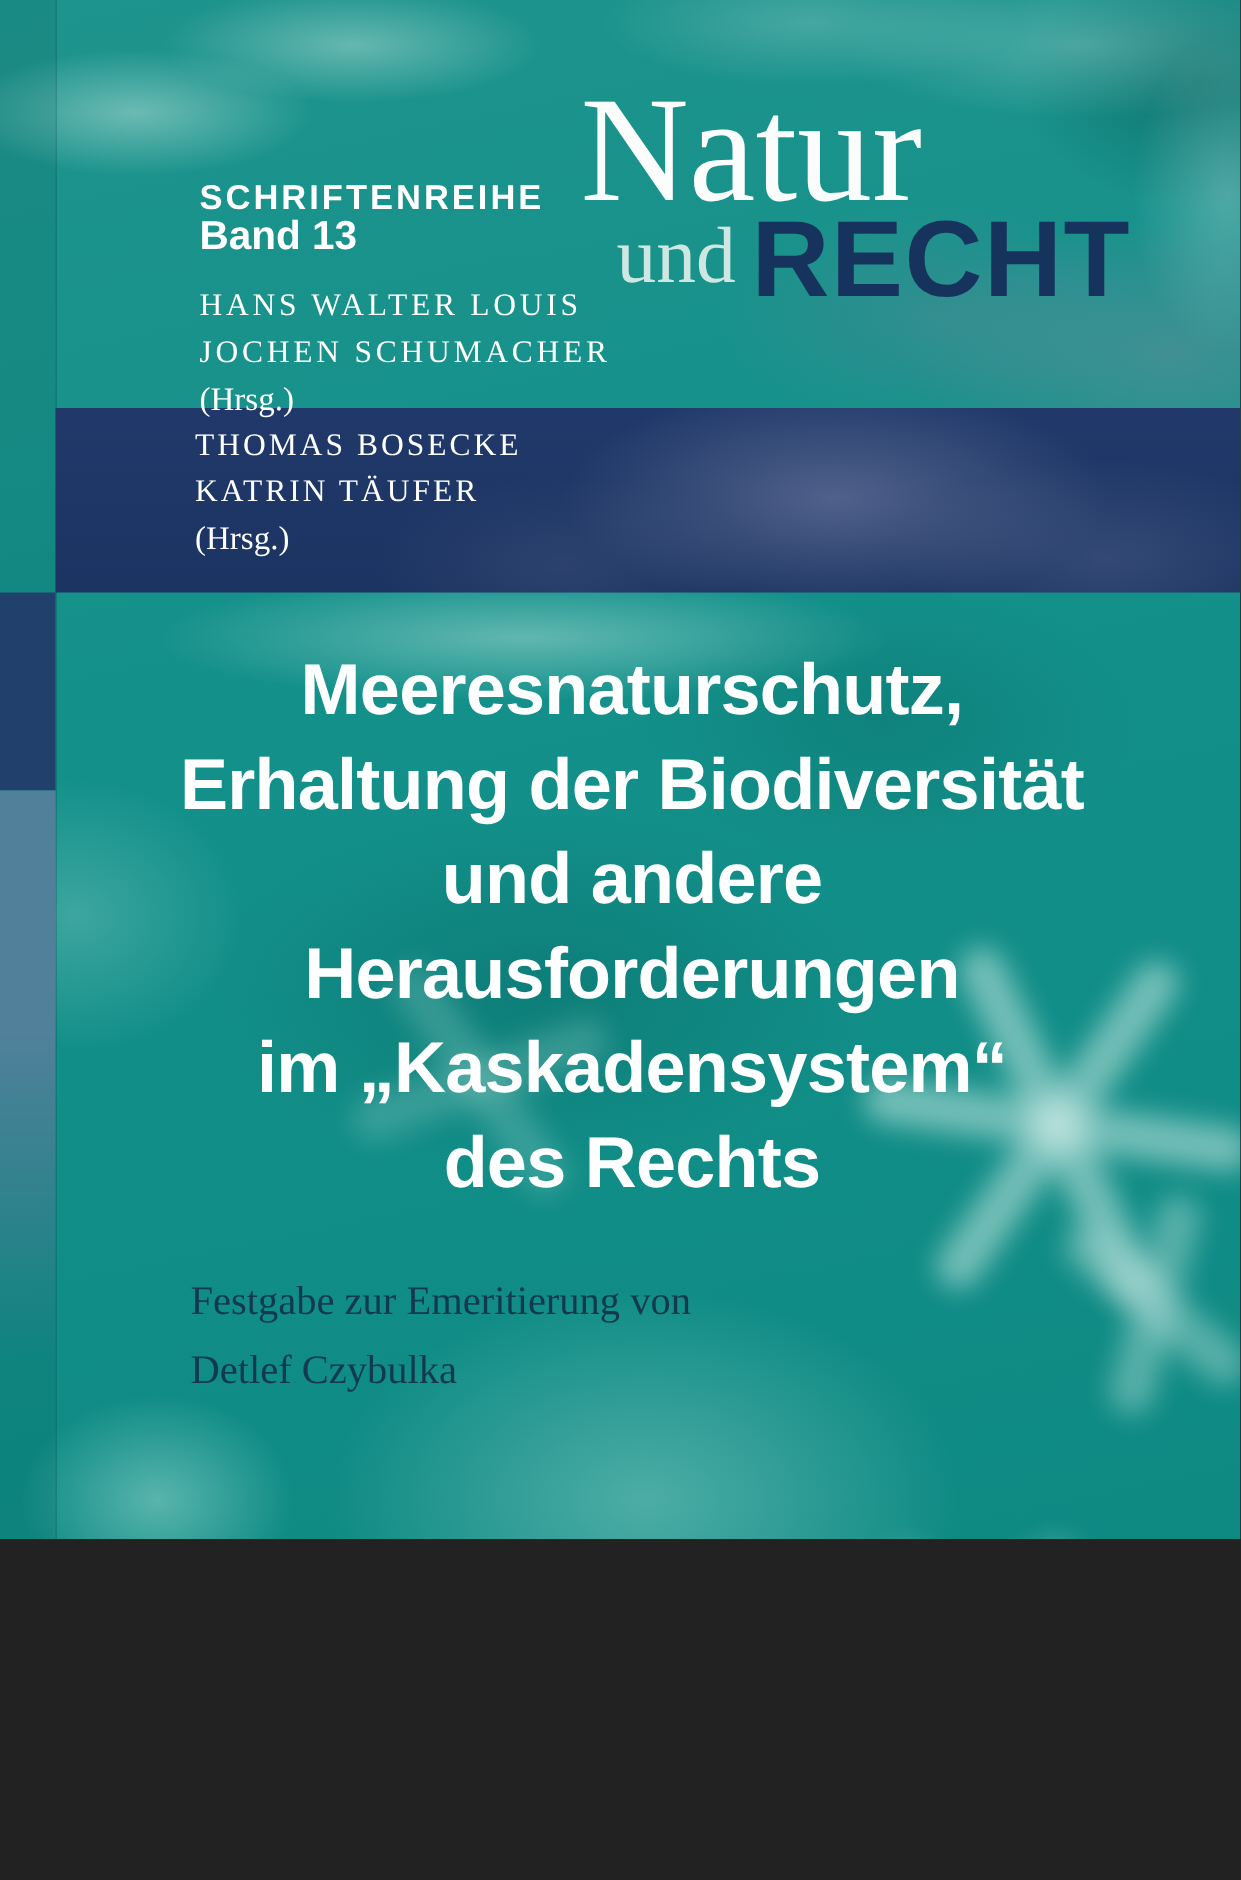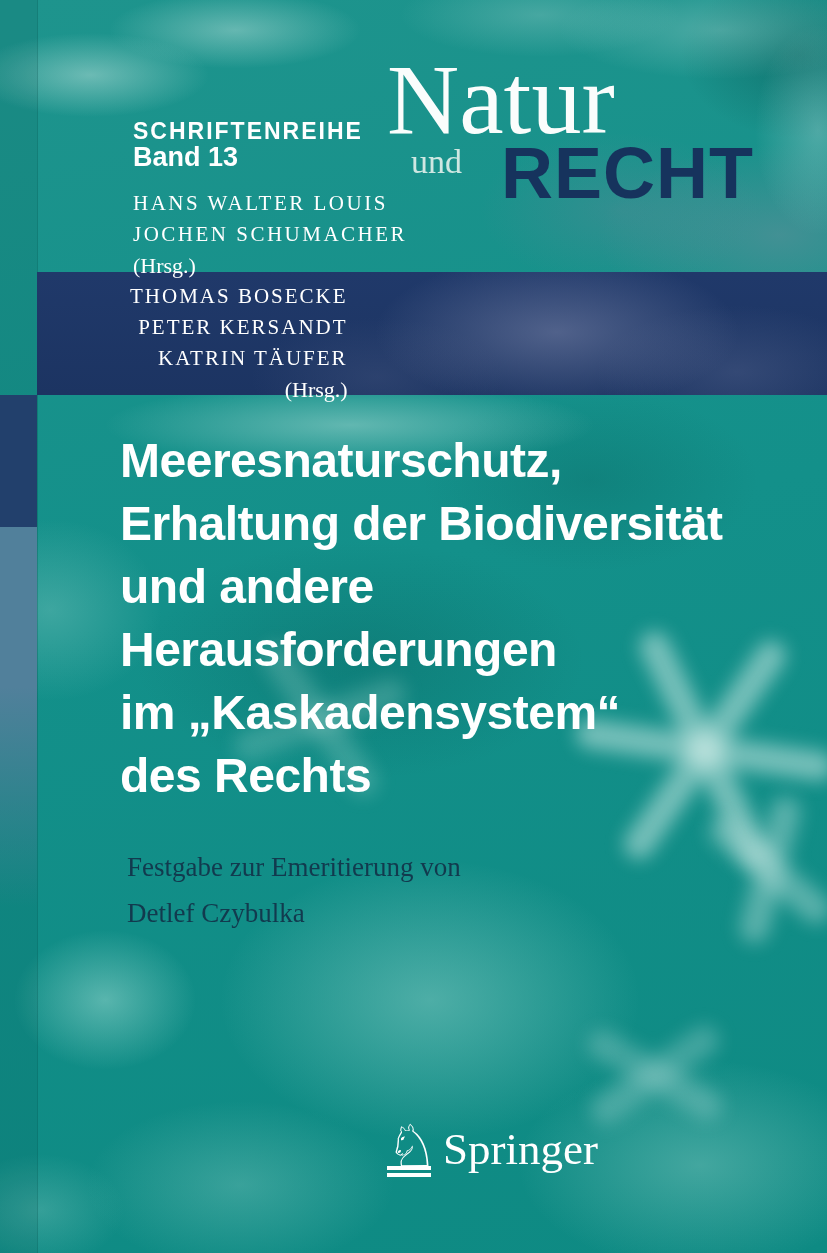--- a/index.html
+++ b/index.html
@@ -1,17 +1,17 @@
 <!DOCTYPE html>
 <html><head>
 <meta charset="utf-8">
 <style>
   html,body{margin:0;padding:0;background:#222;}
   .cover{
-    position:relative;width:827px;height:1253px;overflow:hidden;
+    position:relative;width:827px;height:1026px;overflow:hidden;
     font-family:"Liberation Sans",sans-serif;
     background:
       radial-gradient(ellipse 170px 60px at 90px 75px,  rgba(173,219,213,.55), transparent 70%),
       radial-gradient(ellipse 180px 55px at 235px 30px, rgba(173,219,213,.50), transparent 70%),
       radial-gradient(ellipse 200px 60px at 540px 15px, rgba(150,205,200,.35), transparent 70%),
       radial-gradient(ellipse 230px 70px at 720px 30px, rgba(150,205,200,.40), transparent 70%),
       radial-gradient(ellipse 90px 150px at 818px 130px, rgba(160,205,205,.40), transparent 70%),
       radial-gradient(ellipse 260px 130px at 780px 235px, rgba(125,143,160,.42), transparent 70%),
       radial-gradient(ellipse 200px 110px at 620px 210px, rgba(115,135,155,.28), transparent 70%),
       radial-gradient(ellipse 350px 60px at 350px 425px, rgba(160,215,208,.55), transparent 70%),
@@ -37,38 +37,37 @@
   .strip-navy{left:0;top:395px;width:37px;height:132px;background:#22406c;}
   .strip-steel{left:0;top:527px;width:37px;height:380px;
          background:linear-gradient(180deg,#51809b 0%,#51809b 42%,rgba(81,128,155,0) 100%);}
   
   .band{left:37px;top:272px;width:790px;height:123px;z-index:2;
     background:
       radial-gradient(ellipse 260px 110px at 520px 60px, rgba(130,140,175,.50), transparent 70%),
       radial-gradient(ellipse 200px 95px at 700px 100px, rgba(95,110,150,.35), transparent 70%),
       radial-gradient(ellipse 180px 85px at 340px 105px, rgba(80,95,135,.30), transparent 70%),
       linear-gradient(180deg,#20396a 0%, #1c3462 100%);
-    text-align: right;
   }
   .band-editors{position:absolute;left:93px;top:9px;color:#fff;
       font-family:"Liberation Serif",serif;font-size:21px;line-height:31px;letter-spacing:2px;}
   .hrsg{font-size:22px;letter-spacing:0;}
   
   .series-label{left:133px;top:118px;color:#fff;font-weight:bold;font-size:23px;letter-spacing:2px;z-index:3;}
   .series-volume{left:133px;top:142px;color:#fff;font-weight:bold;font-size:27px;z-index:3;}
   .series-editors{left:133px;top:188px;color:#fff;font-family:"Liberation Serif",serif;
       font-size:21px;line-height:31px;letter-spacing:2.5px;z-index:3;}
   
   .natur{left:387px;top:50px;font-family:"Liberation Serif",serif;font-size:100px;line-height:1;color:#fafdfc;z-index:3;}
-  .und{left:411px;top:145px;font-family:"Liberation Serif",serif;font-size:34px;line-height:1;color:#cfe7e2;z-index:3;}
+  .und{left:411px;top:145px;font-family:"Liberation Serif",serif;font-size:53px;line-height:1;color:#cfe7e2;z-index:3;}
   .recht{left:501px;top:137px;font-weight:bold;font-size:72px;line-height:1;letter-spacing:1px;color:#16335d;z-index:3;}
   
   .title{left:120px;top:429px;margin:0;color:#fff;font-weight:bold;font-size:48px;line-height:63px;
          letter-spacing:-0.5px;z-index:3;}
-  .title span{display:block;}
+  .title span{display:block;text-align:center;}
   .subtitle{left:127px;top:844px;color:#123a4e;font-family:"Liberation Serif",serif;
          font-size:27px;line-height:46px;z-index:3;}
   .subtitle span{display:block;}
   
   .horse{left:386px;top:1117px;color:#fff;font-family:"DejaVu Sans",sans-serif;
          font-size:58px;line-height:1;z-index:3;}
   .bars{left:387px;top:1166px;width:44px;height:11px;border-top:4px solid #fff;
         border-bottom:4px solid #fff;box-sizing:border-box;z-index:3;}
   .pub-name{left:443px;top:1127px;color:#fff;font-family:"Liberation Serif",serif;
         font-size:45px;line-height:1;z-index:3;}
@@ -109,21 +108,20 @@
     <div class="hrsg">(Hrsg.)</div>
   </div>
 
   <div class="abs natur">Natur</div>
   <div class="abs und">und</div>
   <div class="abs recht">RECHT</div>
 
   <div class="abs band">
     <div class="band-editors">
       <div>THOMAS BOSECKE</div>
-      <div>PETER KERSANDT</div>
       <div>KATRIN TÄUFER</div>
       <div class="hrsg">(Hrsg.)</div>
     </div>
   </div>
 
   <h1 class="abs title">
     <span>Meeresnaturschutz,</span>
     <span>Erhaltung der Biodiversität</span>
     <span>und andere</span>
     <span>Herausforderungen</span>

